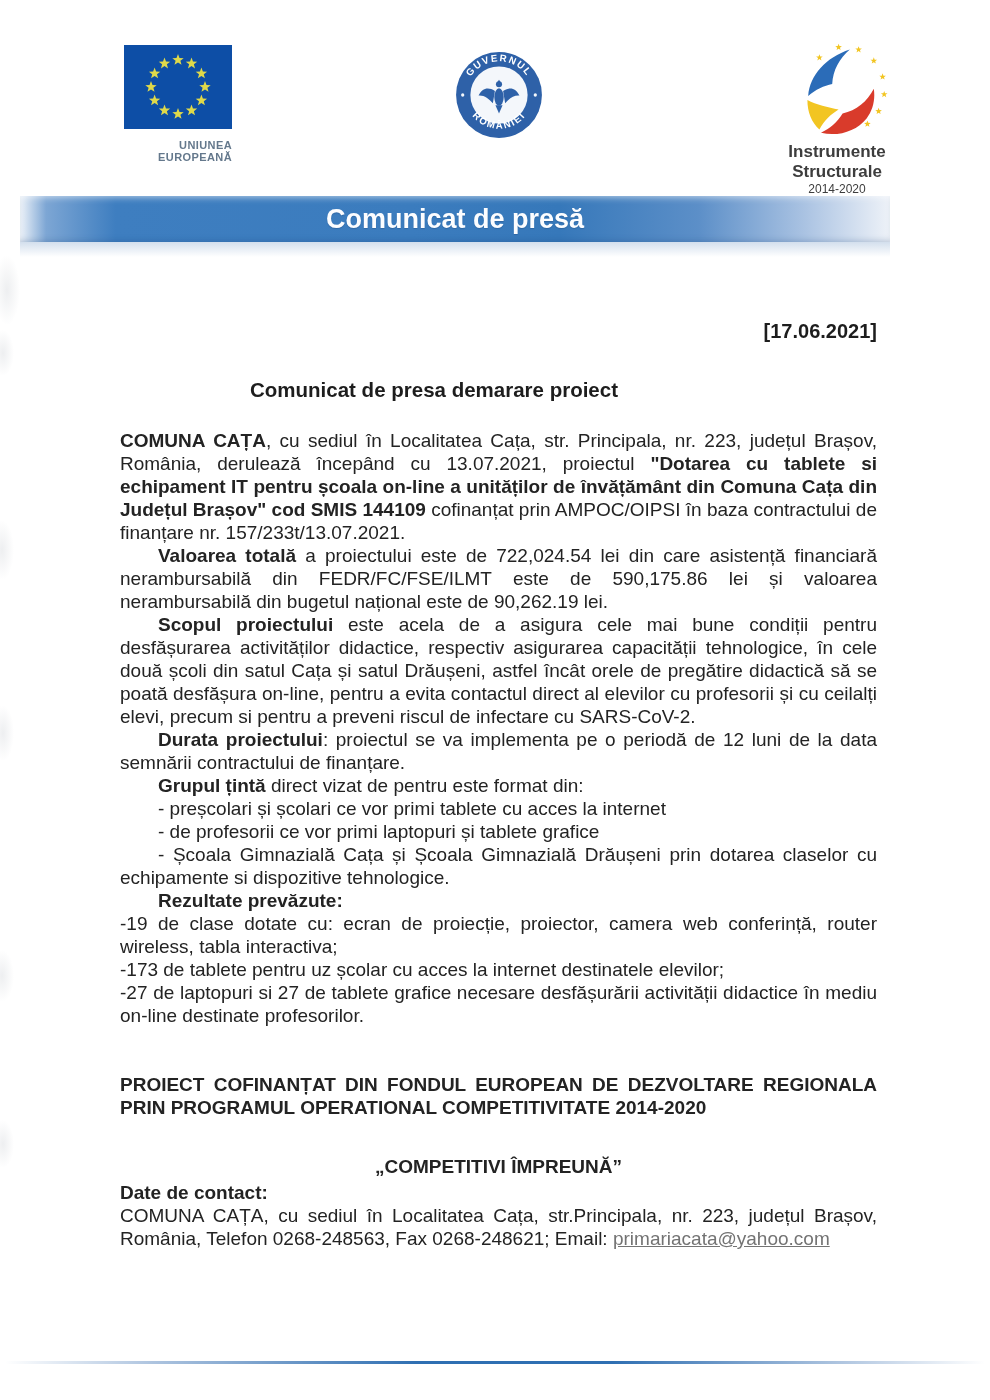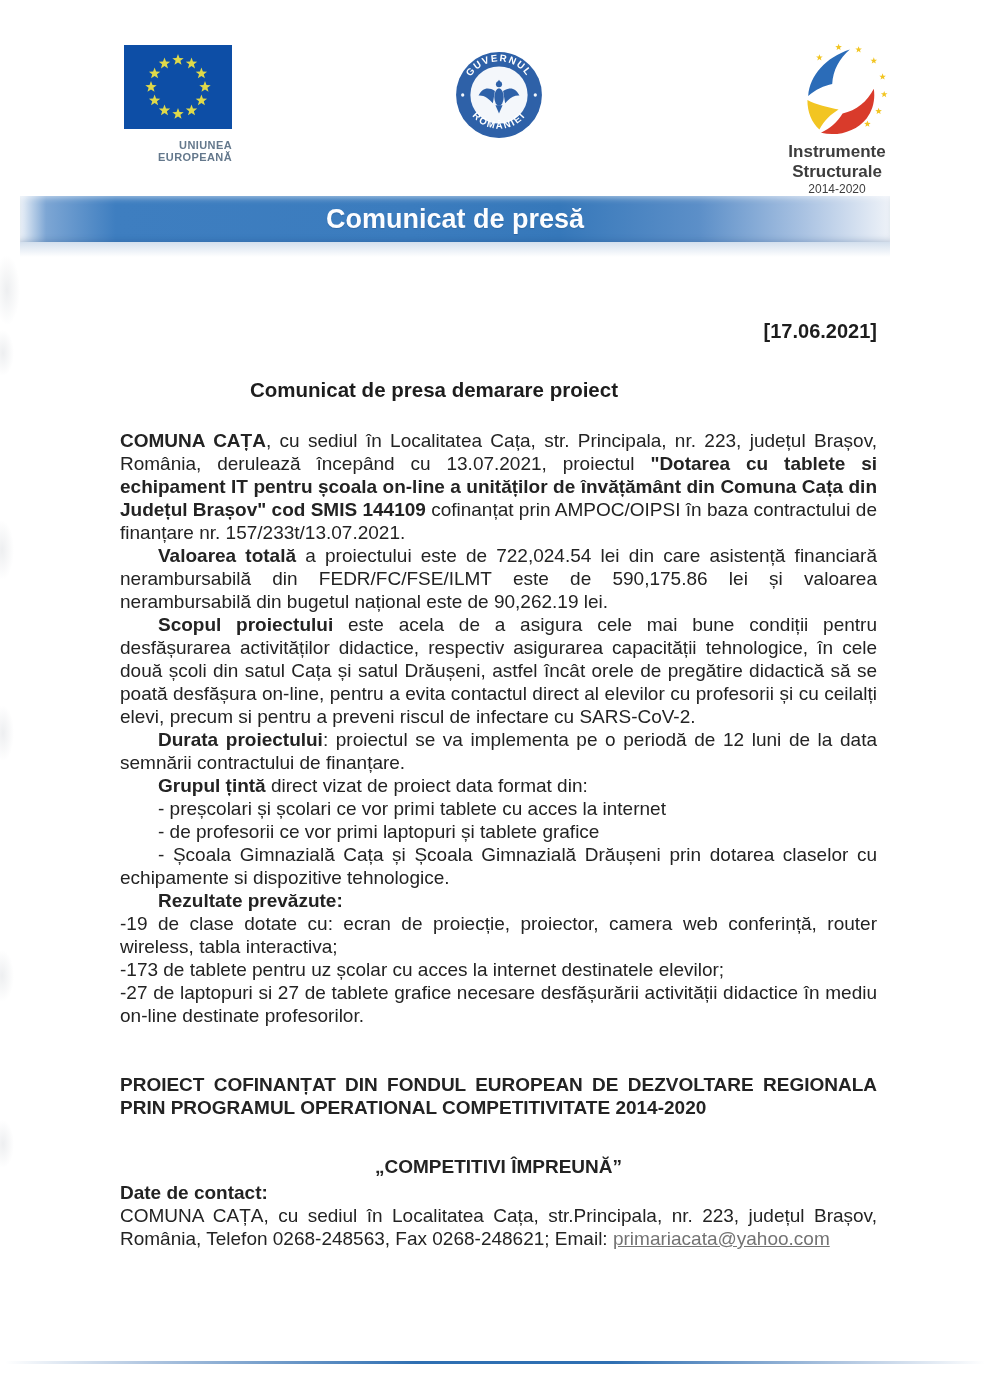--- a/index.html
+++ b/index.html
@@ -142,21 +142,21 @@
   <div class="body-flow">
 
     <p><b>COMUNA CAȚA</b><span>, cu sediul în Localitatea Cața, str. Principala, nr. 223, județul Brașov, România, derulează începând cu 13.07.2021, proiectul </span><b>"Dotarea cu tablete si echipament IT pentru școala on-line a unităților de învățământ din Comuna Cața din Județul Brașov" cod SMIS 144109</b><span> cofinanțat prin AMPOC/OIPSI în baza contractului de finanțare nr. 157/233t/13.07.2021.</span></p>
 
     <p class="indent"><b>Valoarea totală</b><span> a proiectului este de 722,024.54 lei din care asistență financiară nerambursabilă din FEDR/FC/FSE/ILMT este de 590,175.86 lei și valoarea nerambursabilă din bugetul național este de 90,262.19 lei.</span></p>
 
     <p class="indent"><b>Scopul proiectului</b><span> este acela de a asigura cele mai bune condiții pentru desfășurarea activităților didactice, respectiv asigurarea capacității tehnologice, în cele două școli din satul Cața și satul Drăușeni, astfel încât orele de pregătire didactică să se poată desfășura on-line, pentru a evita contactul direct al elevilor cu profesorii și cu ceilalți elevi, precum si pentru a preveni riscul de infectare cu SARS-CoV-2.</span></p>
 
     <p class="indent"><b>Durata proiectului</b><span>: proiectul se va implementa pe o periodă de 12 luni de la data semnării contractului de finanțare.</span></p>
 
-    <p class="indent"><b>Grupul țintă</b><span> direct vizat de proiect data format din:</span></p>
+    <p class="indent"><b>Grupul țintă</b><span> direct vizat de pentru este format din:</span></p>
 
     <p class="indent">- preșcolari și școlari ce vor primi tablete cu acces la internet</p>
     <p class="indent">- de profesorii ce vor primi laptopuri și tablete grafice</p>
     <p class="indent">- Școala Gimnazială Cața și Școala Gimnazială Drăușeni prin dotarea claselor cu echipamente si dispozitive tehnologice.</p>
 
     <p class="indent"><b>Rezultate prevăzute:</b></p>
 
     <p>-19 de clase dotate cu: ecran de proiecție, proiector, camera web conferință, router wireless, tabla interactiva;</p>
     <p>-173 de tablete pentru uz școlar cu acces la internet destinatele elevilor;</p>
     <p>-27 de laptopuri si 27 de tablete grafice necesare desfășurării activității didactice în mediu on-line destinate profesorilor.</p>

